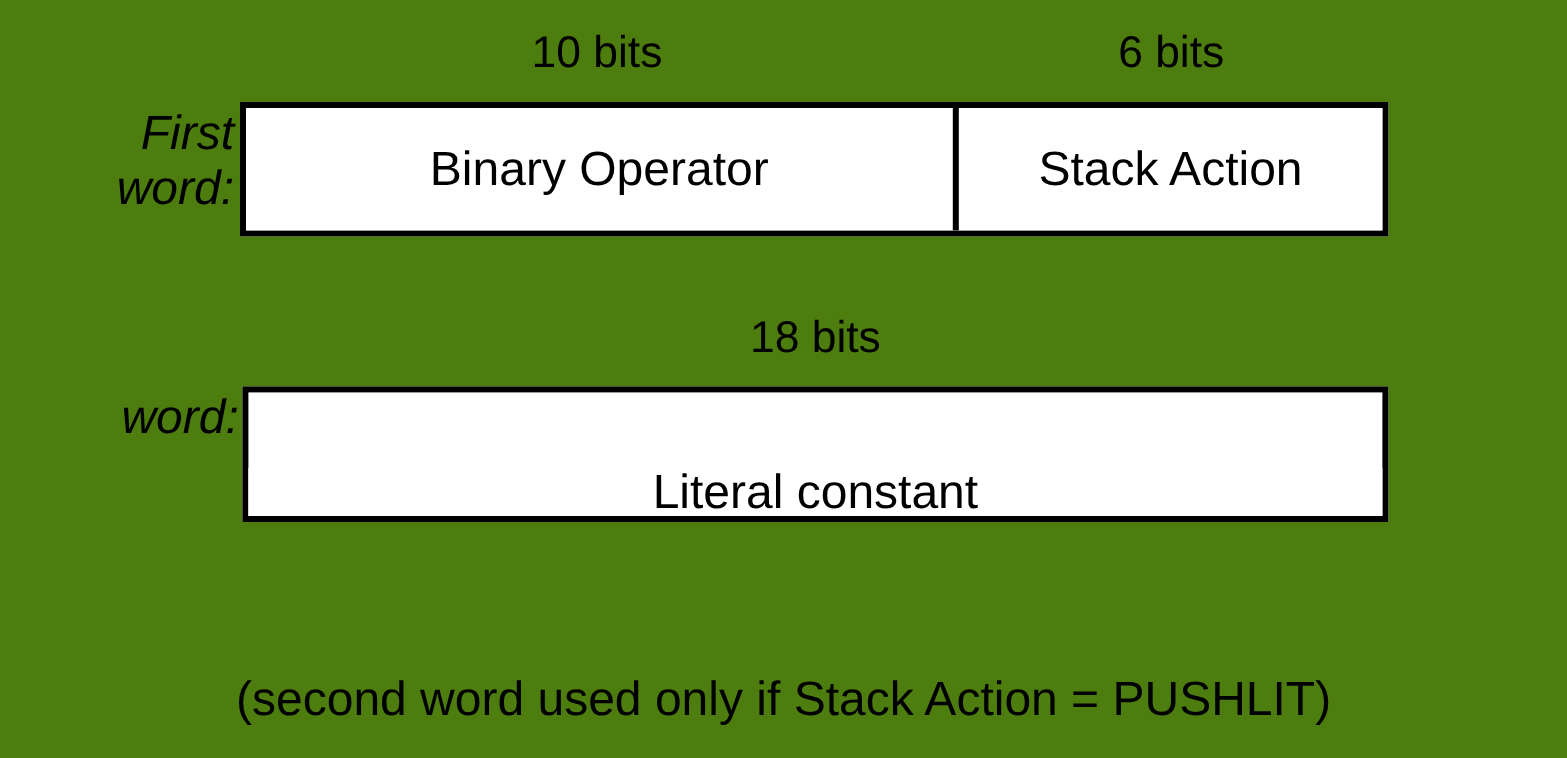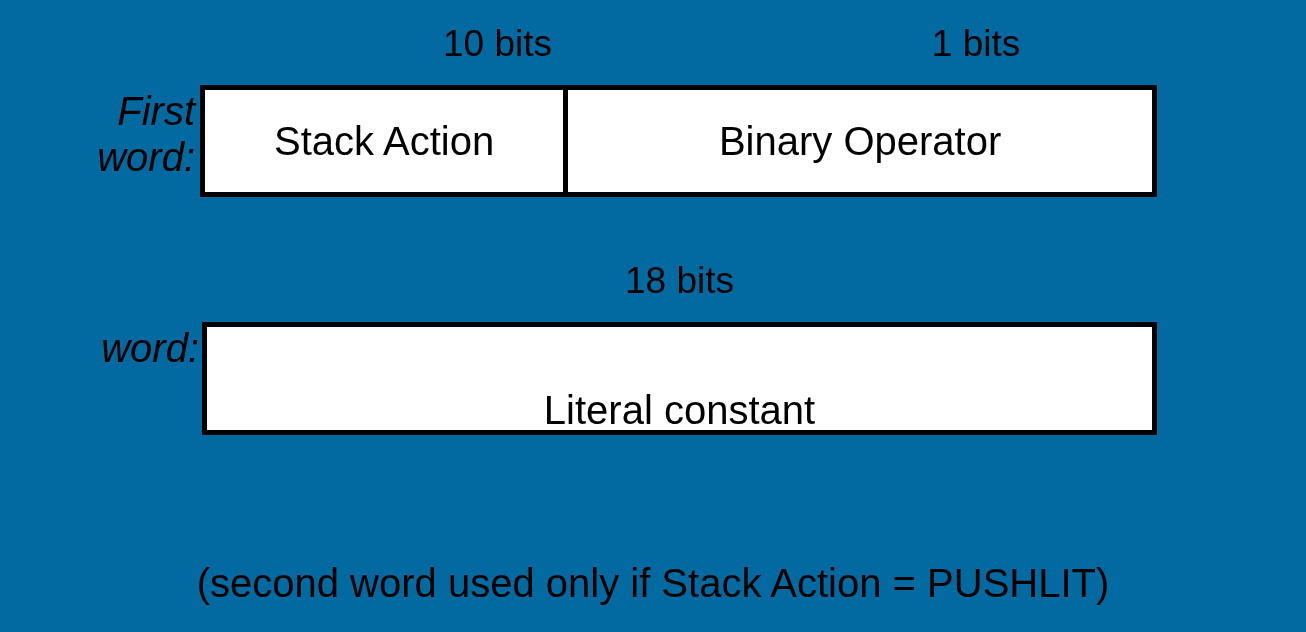--- a/index.html
+++ b/index.html
@@ -5,21 +5,21 @@
 <style>
   html, body {
     margin: 0;
     padding: 0;
     background: #ffffff;
   }
   #canvas {
     position: relative;
     width: 1306px;
     height: 632px;
-    background: #0369a1;
+    background: #4d7c0f;
     overflow: hidden;
     font-family: "Liberation Sans", "DejaVu Sans", sans-serif;
     color: #000000;
     -webkit-font-smoothing: antialiased;
   }
 
   
   .bitlabel {
     position: absolute;
     font-family: "Liberation Sans", "DejaVu Sans", sans-serif;
@@ -84,33 +84,33 @@
     white-space: nowrap;
   }
 </style>
 </head>
 <body>
 
 <div id="canvas">
 
   <div class="bitlabel" style="left:200px; top:25px; width:595px;">10 bits</div>
 
-  <div class="bitlabel" style="left:795px; top:25px; width:362px;">1 bits</div>
+  <div class="bitlabel" style="left:795px; top:25px; width:362px;">6 bits</div>
 
   <div class="rowlabel" style="left:0px; top:88px; width:195px;">
     <div>First</div>
     <div>word:</div>
   </div>
 
   <div class="wordbox" style="left:200px; top:85px; width:957px; height:112px;">
+    <div class="cell" style="width:595px;">
+      <span class="cell-text">Binary Operator</span>
+    </div>
     <div class="cell" style="width:362px;">
       <span class="cell-text">Stack Action</span>
-    </div>
-    <div class="cell" style="width:595px;">
-      <span class="cell-text">Binary Operator</span>
     </div>
   </div>
 
   <div class="bitlabel" style="left:202px; top:262px; width:955px;">18 bits</div>
 
   <div class="rowlabel" style="left:0px; top:325px; width:199px;">
     <div>word:</div>
   </div>
 
   <div class="wordbox" style="left:202px; top:322px; width:955px; height:113px;align-items:flex-end;">

